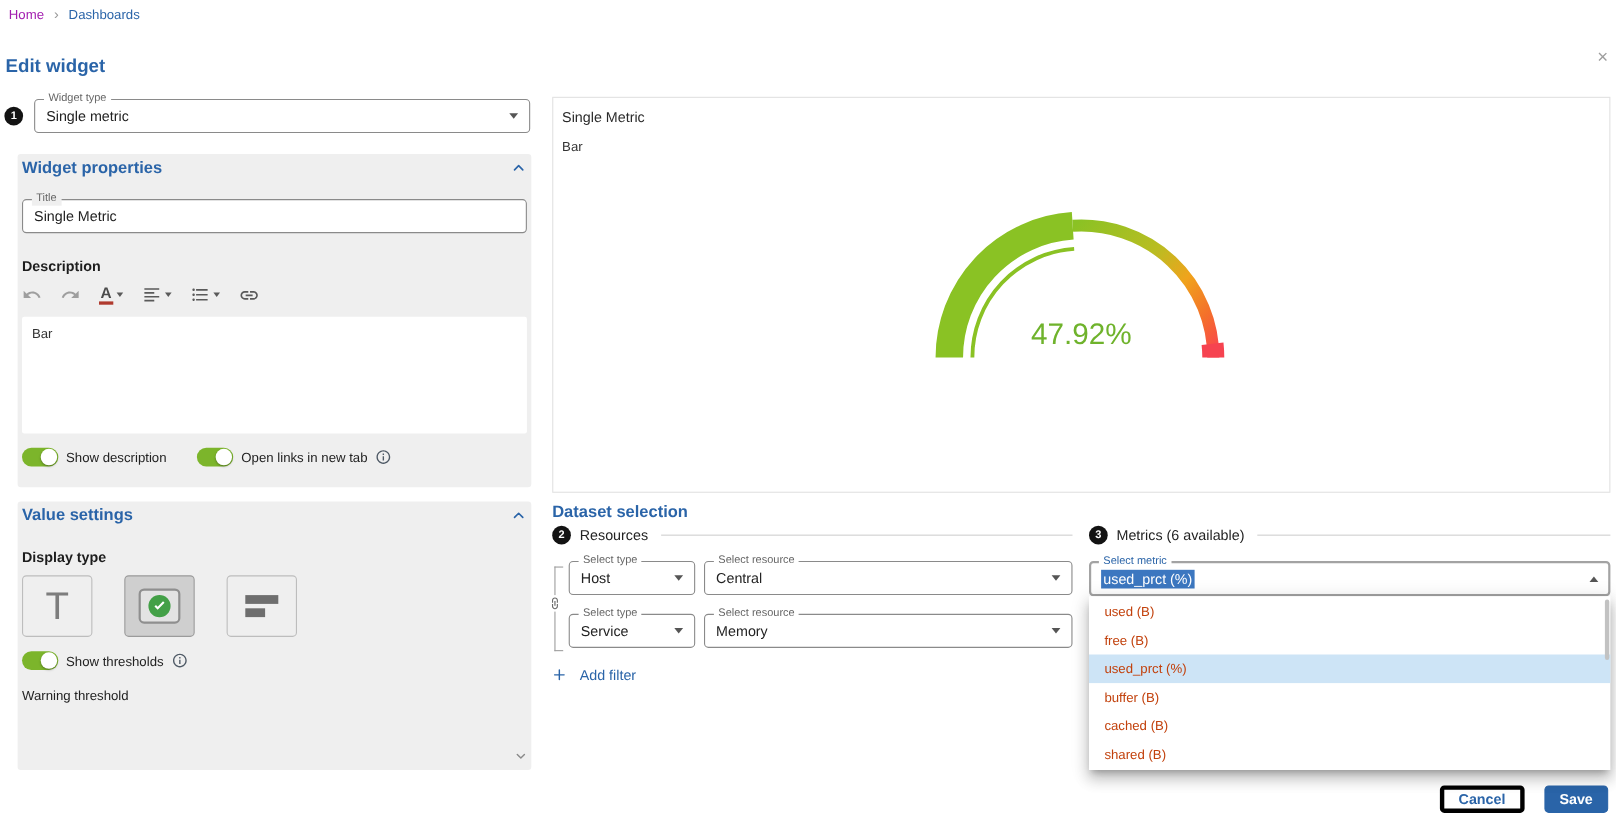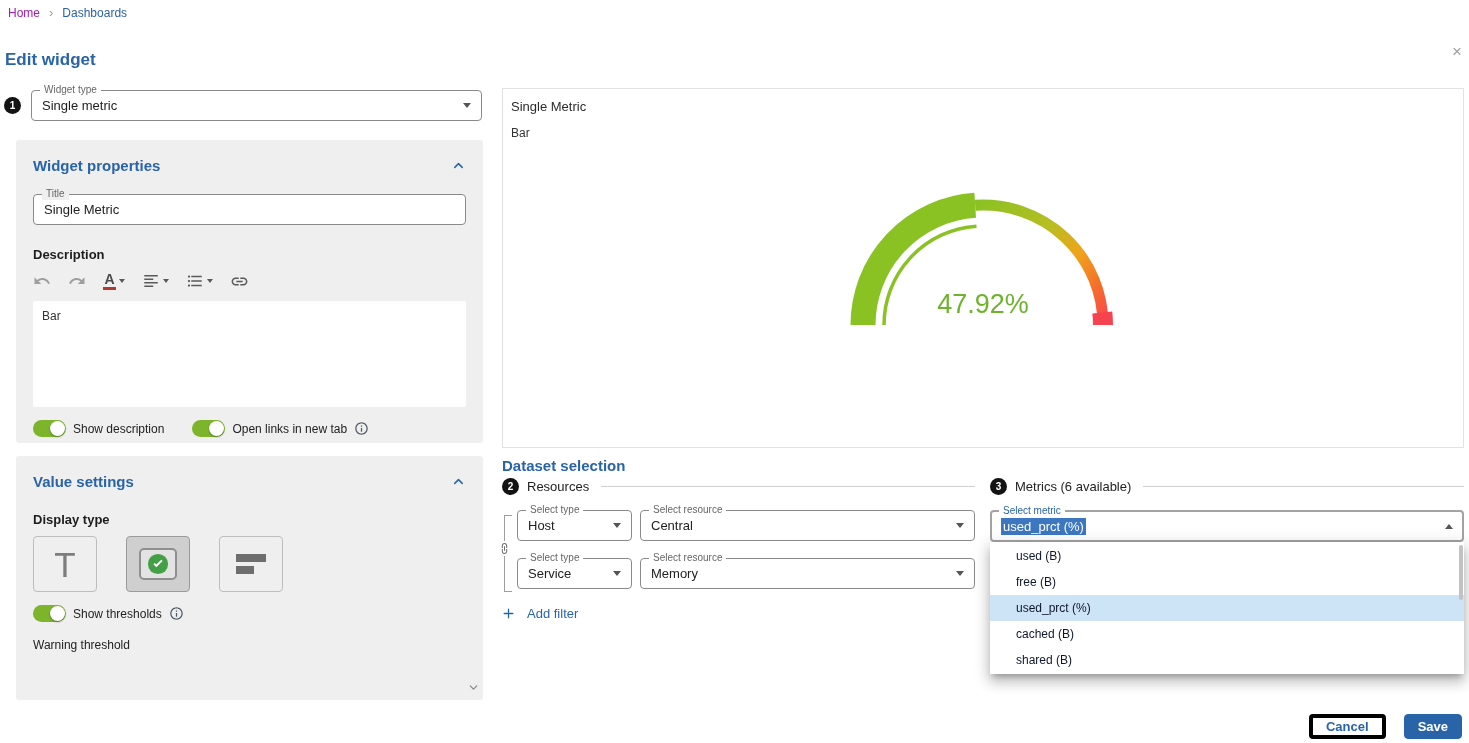--- a/index.html
+++ b/index.html
@@ -26,21 +26,21 @@
   .mini-caret{width:0;height:0;border-left:3px solid transparent;border-right:3px solid transparent;border-top:4px solid #5a5a5a;margin-left:3px}
 
   
   .step-badge{width:17px;height:17px;border-radius:50%;background:#131313;color:#fff;font-size:10px;font-weight:700;display:flex;align-items:center;justify-content:center;flex:none}
 
   
   .widget-type-row{position:absolute;left:4px;top:90px;width:478px;display:flex;align-items:center;gap:10px}
   .widget-type-row .mui-select{flex:1}
 
   
-  .panel{position:absolute;left:16px;width:467px;background:#efefef;border-radius:3px;padding:17px}
+  .panel{position:absolute;left:16px;width:467px;background:#efefef;border-radius:3px;padding:4px}
   .panel-widget-properties{top:140px;height:303px}
   .panel-value-settings{top:456px;height:244px;overflow:hidden}
   .panel-header{display:flex;justify-content:space-between;align-items:center}
   .panel-title{color:#2a64a8;font-size:15px;font-weight:700}
   .section-label{font-size:13px;font-weight:700;color:#1d1d1d}
 
   .title-field{margin-top:20px;background:#fff}
   .title-field input{border:none;outline:none;background:transparent;font-size:13px;color:#222;width:100%;font-family:inherit}
 
   .desc-label{margin-top:22px}
@@ -87,21 +87,21 @@
   .select-row{display:flex;gap:8px;margin-bottom:17px}
   .type-select{width:115px;flex:none}
   .resource-select{flex:1}
   .add-filter{display:flex;align-items:center;gap:12px;color:#2a64a8;font-size:13px;margin-top:10px;cursor:pointer;width:max-content}
 
   .metrics-col{position:absolute;left:990px;top:478px;width:474px}
   .metric-select{margin-top:15px;height:32px;border:2px solid #a3a3a3;padding:0 9px}
   .metric-select .float-label{color:#2a64a8;left:7px}
   .sel-text{background:#3c77c0;color:#fff;font-size:13px;padding:1px 2px;white-space:nowrap}
   .metric-menu{position:absolute;left:0;top:64px;width:474px;background:#fff;box-shadow:0 5px 6px -3px rgba(0,0,0,.25),0 8px 12px 1px rgba(0,0,0,.16),0 3px 16px 2px rgba(0,0,0,.12);z-index:10;padding:1px 0}
-  .menu-item{height:26px;display:flex;align-items:center;padding:0 26px;font-size:12px;color:#0f172a;cursor:pointer}
+  .menu-item{height:26px;display:flex;align-items:center;padding:0 14px;font-size:12px;color:#c2410c;cursor:pointer}
   .menu-item.highlighted{background:#cde4f6}
   .menu-scrollbar{position:absolute;right:1px;top:3px;width:4px;height:55px;background:#c2c2c2;border-radius:2px}
 
   
   .footer{position:absolute;right:7px;bottom:4px;display:flex;gap:18px}
   .btn{height:25px;border-radius:4px;font-size:13px;font-weight:600;display:flex;align-items:center;justify-content:center;padding:0 13px;cursor:pointer;font-family:inherit}
   .btn-cancel{background:#fff;border:4px solid #000000;color:#2a64a8}
   .btn-save{background:#2a64a8;border:1px solid #2a64a8;color:#fff}
 </style>
 </head>
@@ -335,20 +335,21 @@
   <div class="mui-select metric-select">
     <span class="float-label">Select metric</span>
     <span class="sel-text">used_prct (%)</span>
     <span class="caret-up"></span>
   </div>
 
   <div class="metric-menu">
     <div class="menu-item">used (B)</div>
     <div class="menu-item">free (B)</div>
     <div class="menu-item highlighted">used_prct (%)</div>
+    <div class="menu-item">buffer (B)</div>
     <div class="menu-item">cached (B)</div>
     <div class="menu-item">shared (B)</div>
     <span class="menu-scrollbar"></span>
   </div>
 </div>
 
 <div class="footer">
   <button class="btn btn-cancel">Cancel</button>
   <button class="btn btn-save">Save</button>
 </div>

